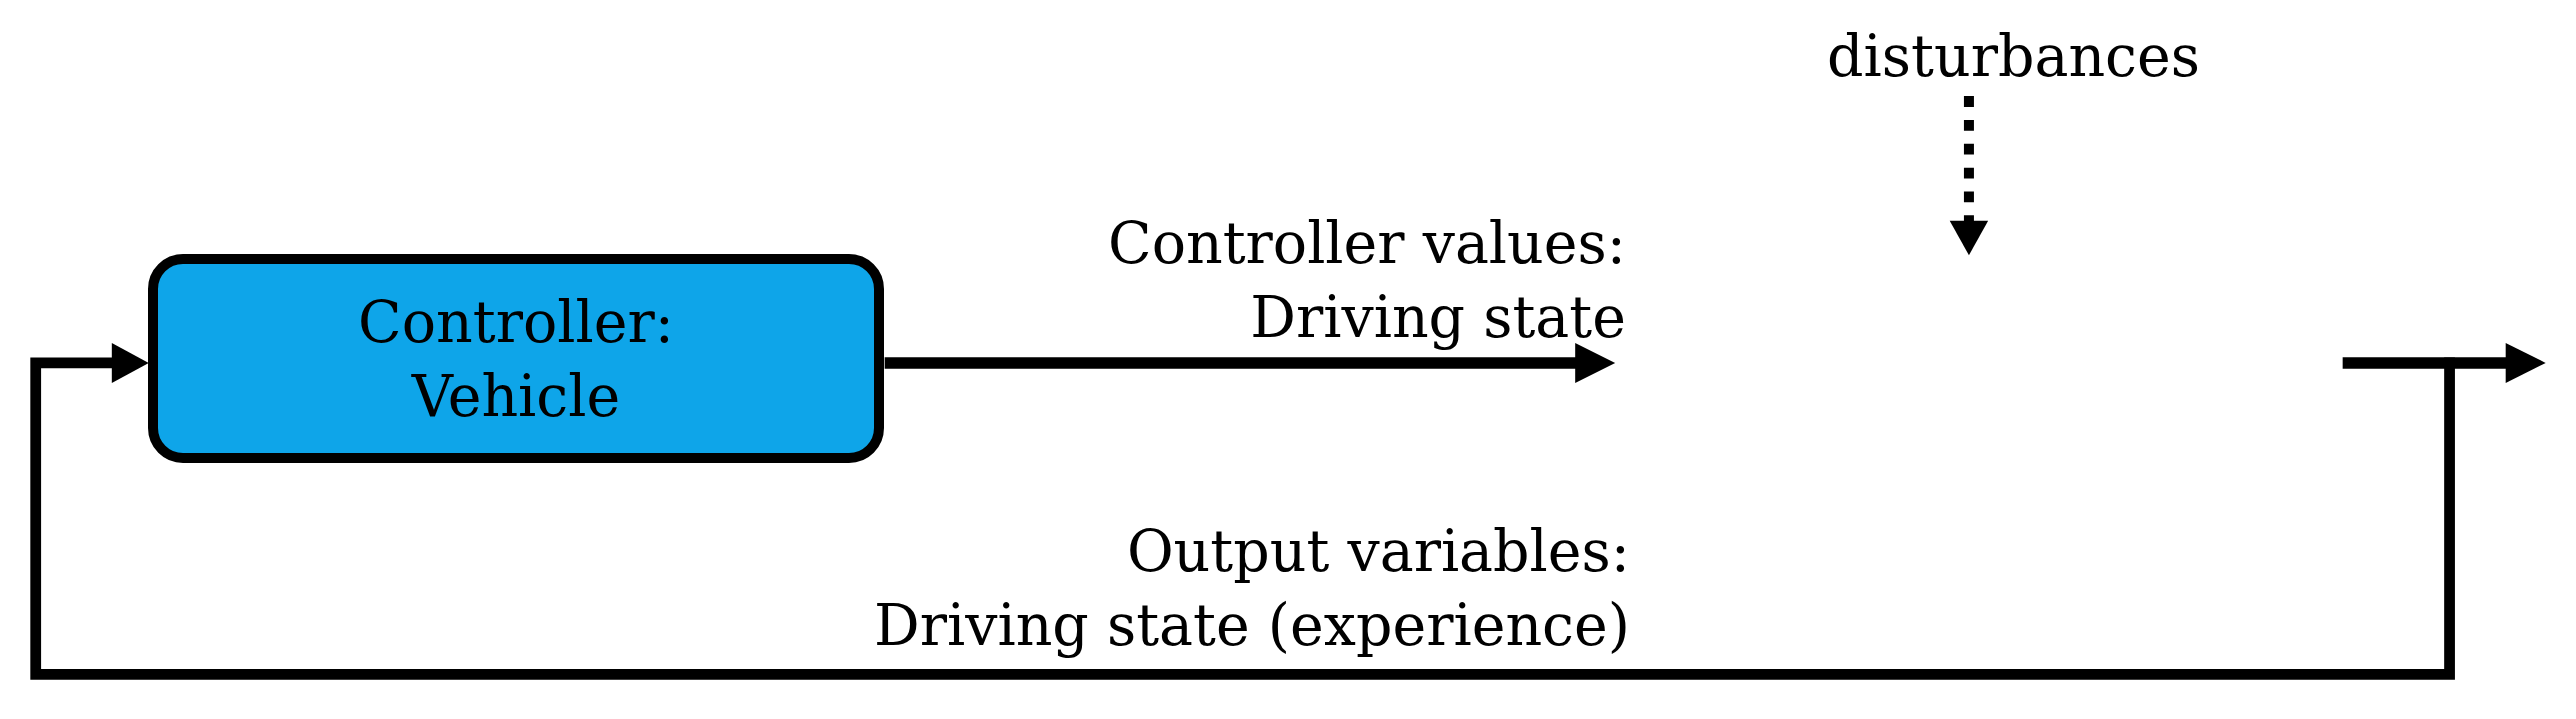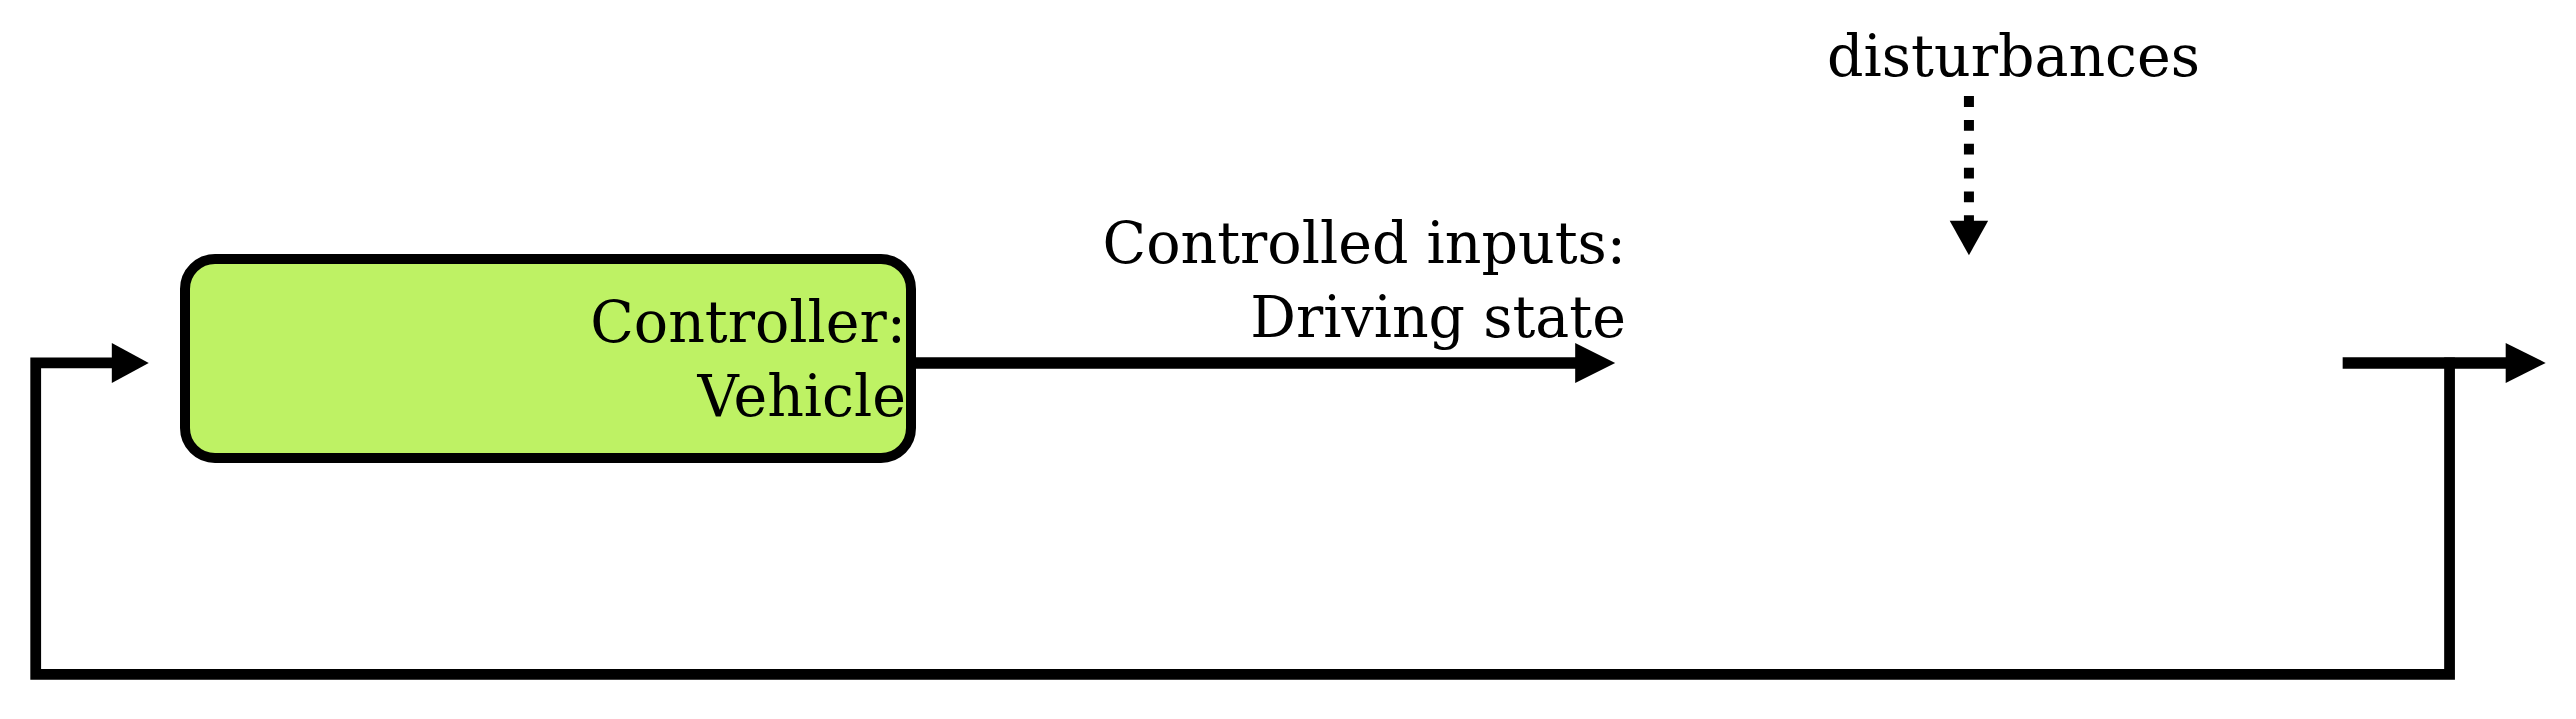--- a/index.html
+++ b/index.html
@@ -21,30 +21,29 @@
     left: 0;
     top: 0;
     width: 2576px;
     height: 719px;
   }
   .node-box {
     position: absolute;
     box-sizing: border-box;
     border: 10.8px solid #000000;
     border-radius: 35px;
-    background: #bef264;
+    background: #0ea5e9;
     display: flex;
     flex-direction: column;
-    align-items: flex-end;
+    align-items: center;
     justify-content: center;
     text-align: center;
     font-size: 57px;
     line-height: 74px;
     z-index: 2;
-    margin-left: 32px;
   }
   .box-controller {
     left: 148px;
     top: 254px;
     width: 736px;
     height: 209px;
   }
   .box-system {
     left: 1615px;
     top: 254px;
@@ -96,23 +95,27 @@
     <polygon points="2535,287 2585,287 2560,332" fill="#000000"></polygon>
   </svg>
 
   <div class="node-box box-controller">
     <span class="line-1">Controller:</span>
     <span class="line-2">Vehicle</span>
   </div>
 
 
   <div class="edge-label label-forward">
-    <span class="line-1">Controlled inputs:</span>
+    <span class="line-1">Controller values:</span>
     <span class="line-2">Driving state</span>
   </div>
 
+  <div class="edge-label label-feedback">
+    <span class="line-1">Output variables:</span>
+    <span class="line-2">Driving state (experience)</span>
+  </div>
 
   <div class="edge-label label-disturbances">
     <span class="line-1">disturbances</span>
   </div>
 
 </div>
 
 
 </body></html>

